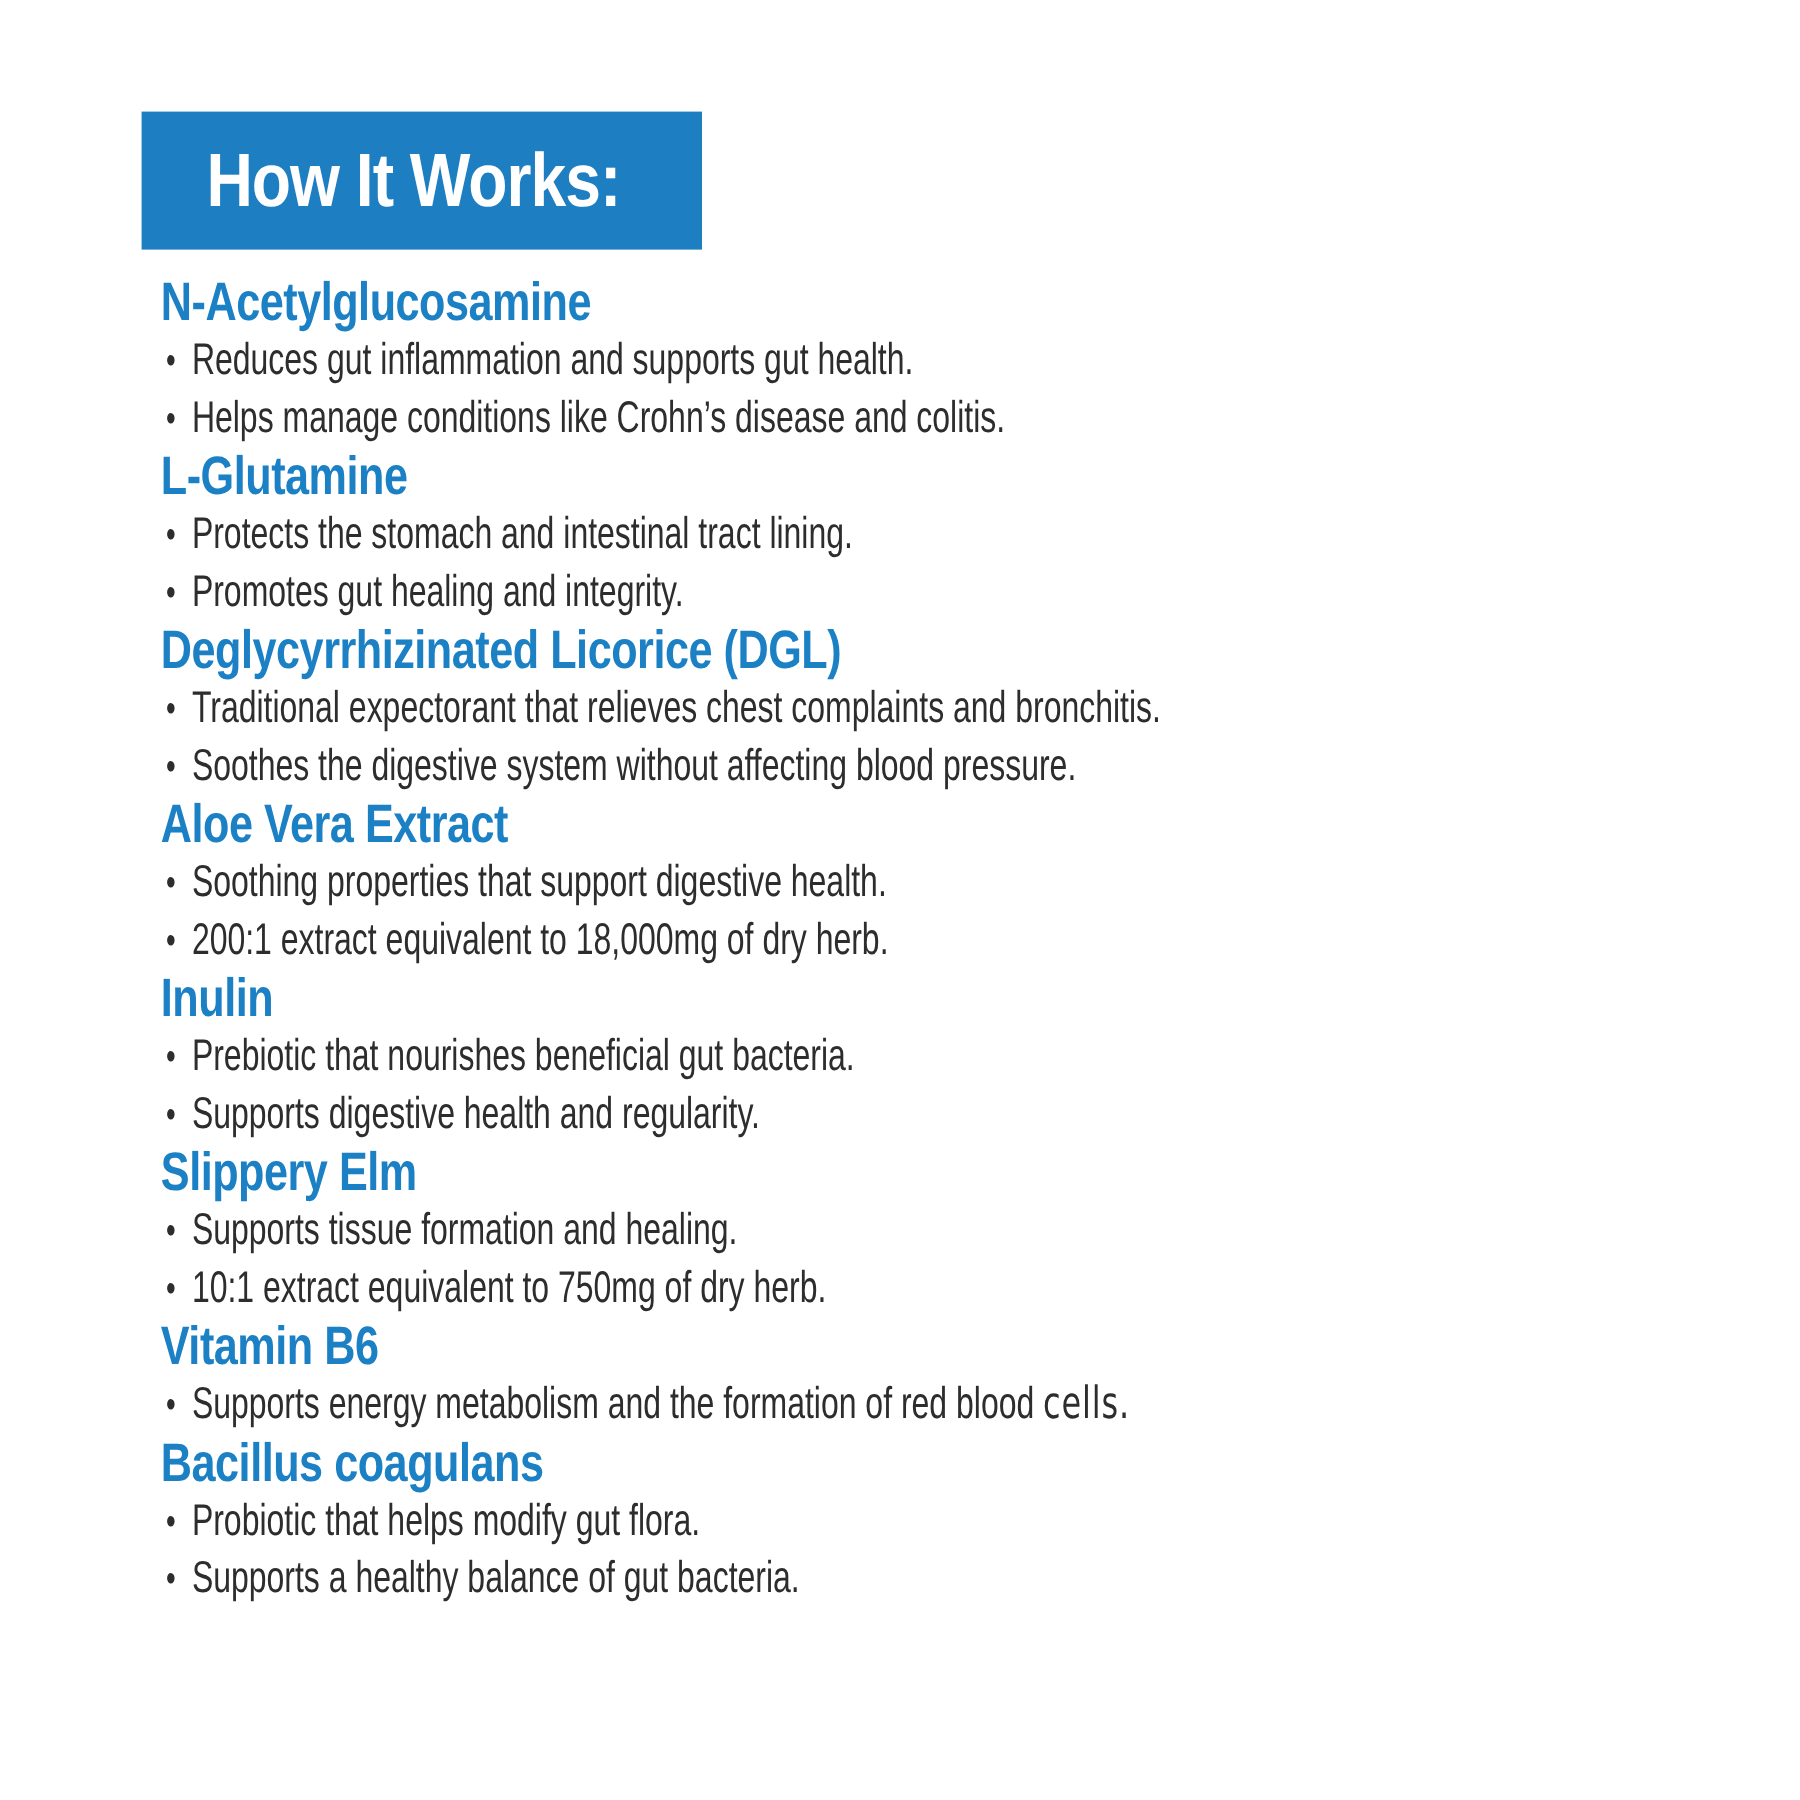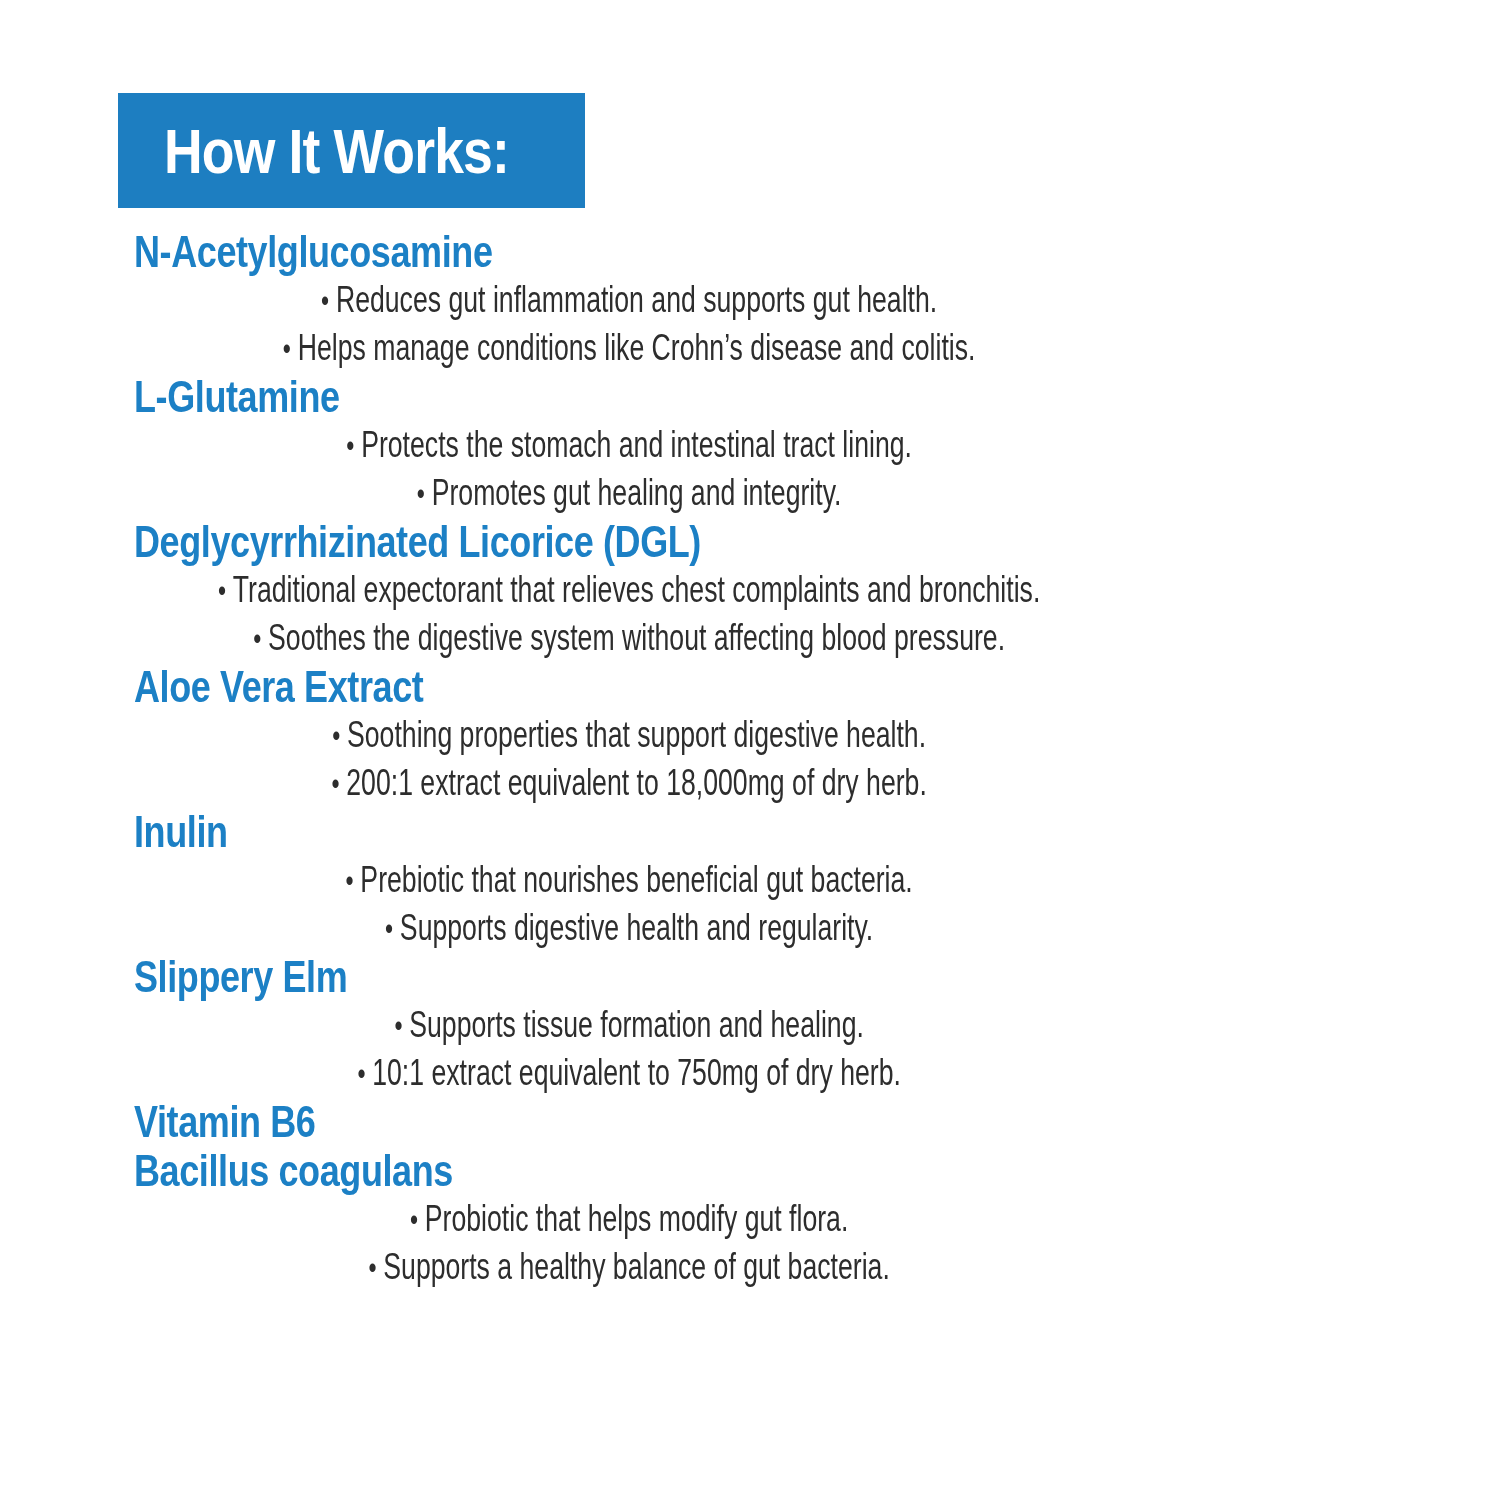--- a/index.html
+++ b/index.html
@@ -18,20 +18,21 @@
     position: absolute;
     left: 118px;
     top: 93px;
     width: 467px;
     height: 115px;
     background: #1d7ec1;
     display: flex;
     align-items: center;
     box-sizing: border-box;
     padding-left: 46px;
+    justify-content: center;
   }
   .banner-title {
     margin: 0;
     color: #ffffff;
     font-size: 63px;
     font-weight: bold;
     letter-spacing: -1px;
     white-space: nowrap;
     transform: scaleX(0.85);
     transform-origin: left center;
@@ -55,21 +56,20 @@
     line-height: 49px;
     letter-spacing: -0.5px;
     white-space: nowrap;
     transform: scaleX(0.80);
     transform-origin: left center;
   }
   .bullets {
     list-style: none;
     margin: 0;
     padding: 0;
-    text-align: center;
   }
   .bullet-line {
     color: #2d2d2d;
     font-size: 37px;
     line-height: 47px;
     white-space: nowrap;
     transform: scaleX(0.72);
     transform-origin: left center;
   }
   .dot {
@@ -138,20 +138,23 @@
   <section class="sec">
     <h2 class="sec-heading">Slippery Elm</h2>
     <ul class="bullets">
       <li class="bullet-line"><span class="dot">•</span><span>Supports tissue formation and healing.</span></li>
       <li class="bullet-line"><span class="dot">•</span><span>10:1 extract equivalent to 750mg of dry herb.</span></li>
     </ul>
   </section>
 
   <section class="sec">
     <h2 class="sec-heading">Vitamin B6</h2>
+    <ul class="bullets">
+      <li class="bullet-line"><span class="dot">•</span><span>Supports energy metabolism and the formation of red blood </span><span class="alt-font">cells.</span></li>
+    </ul>
   </section>
 
   <section class="sec">
     <h2 class="sec-heading">Bacillus coagulans</h2>
     <ul class="bullets">
       <li class="bullet-line"><span class="dot">•</span><span>Probiotic that helps modify gut flora.</span></li>
       <li class="bullet-line"><span class="dot">•</span><span>Supports a healthy balance of gut bacteria.</span></li>
     </ul>
   </section>
 

